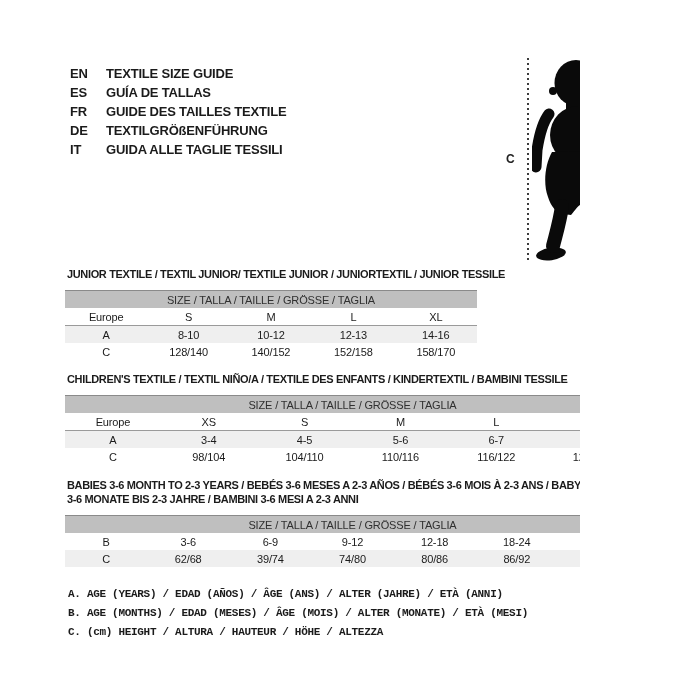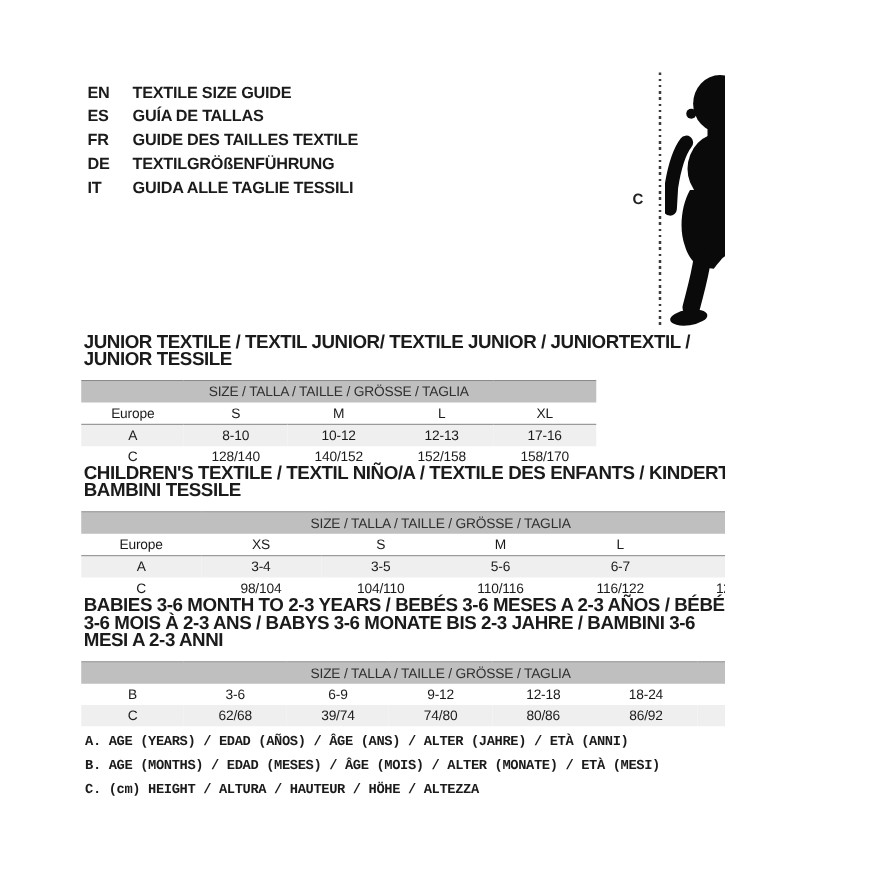--- a/index.html
+++ b/index.html
@@ -19,21 +19,21 @@
   .c-label { position:absolute; left:8px; top:100px; font-size:12px; font-weight:bold; color:#222; }
   .dash-line { position:absolute; left:29px; top:6px; height:202px; width:2px;
                background:repeating-linear-gradient(to bottom,#3c3c3c 0 2px,transparent 2px 5px); }
   .baby-svg { position:absolute; left:34px; top:6px; width:96px; height:206px; }
 
   
   .sec { position:absolute; left:65px; }
   .sec0 { top:267px; }
   .sec1 { top:372px; }
   .sec2 { top:478px; }
-  .sec-title { margin:0 0 9px 2px; font-size:15px; font-weight:bold;
+  .sec-title { margin:0 0 9px 2px; font-size:11px; font-weight:bold;
                letter-spacing:-0.35px; line-height:14px; }
   .sec2 .sec-title { max-width:525px; }
 
   table.size { border-collapse:collapse; table-layout:fixed; font-size:11px; }
   .sec0 table.size { width:412px; }
   .sec1 table.size, .sec2 table.size { width:575px; }
   table.size th, table.size td { font-weight:normal; padding:0; height:17px;
                text-align:center; letter-spacing:-0.15px; white-space:nowrap; }
   th.bar { background:#bfbfbf; text-align:left; padding-left:5px; color:#303030;
            border-top:1px solid #8a8a8a; letter-spacing:-0.2px; }
@@ -113,21 +113,21 @@
           <td>S</td>
           <td>M</td>
           <td>L</td>
           <td>XL</td>
         </tr>
         <tr class="shade">
           <th>A</th>
           <td>8-10</td>
           <td>10-12</td>
           <td>12-13</td>
-          <td>17-16</td>
+          <td>14-16</td>
         </tr>
         <tr>
           <th>C</th>
           <td>128/140</td>
           <td>140/152</td>
           <td>152/158</td>
           <td>158/170</td>
         </tr>
       </tbody>
     </table>
@@ -146,21 +146,21 @@
           <th>Europe</th>
           <td>XS</td>
           <td>S</td>
           <td>M</td>
           <td>L</td>
           <td>XL</td>
         </tr>
         <tr class="shade">
           <th>A</th>
           <td>3-4</td>
-          <td>3-5</td>
+          <td>4-5</td>
           <td>5-6</td>
           <td>6-7</td>
           <td>7-8</td>
         </tr>
         <tr>
           <th>C</th>
           <td>98/104</td>
           <td>104/110</td>
           <td>110/116</td>
           <td>116/122</td>

